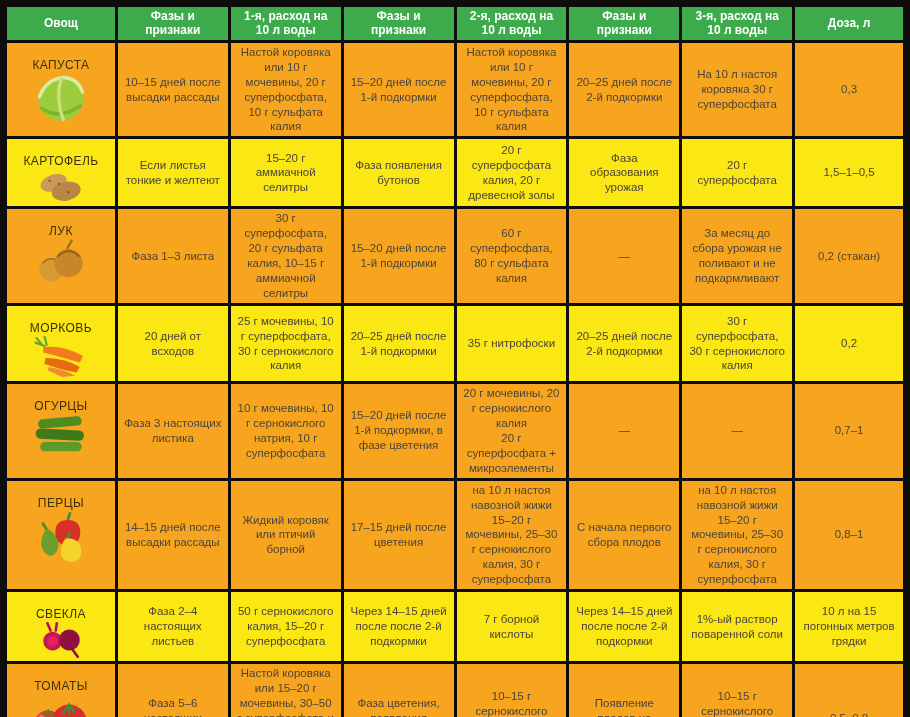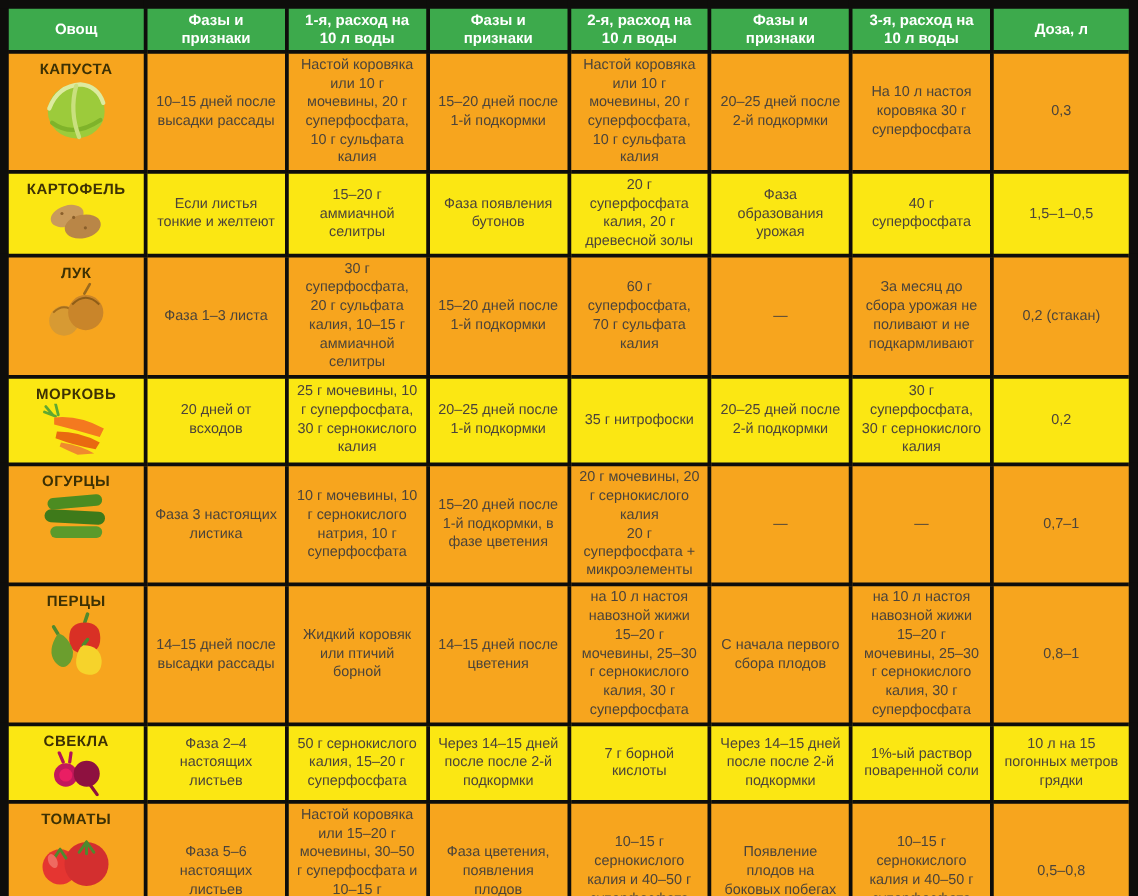--- a/index.html
+++ b/index.html
@@ -11,21 +11,21 @@
   body{width:910px;height:717px;font-family:"Liberation Sans","DejaVu Sans",sans-serif;}
   table{width:910px;height:717px;border-collapse:collapse;table-layout:fixed;
         border:7px solid var(--border);}
   col{width:12.5%;}
   th,td{border:3px solid var(--border);padding:2px 6px;text-align:center;vertical-align:middle;}
   th{background:var(--green);color:var(--header-text);font-size:12px;font-weight:700;line-height:1.2;}
   .tone-orange td{background:var(--orange);}
   .tone-yellow td{background:var(--yellow);}
   .cell{font-size:11.5px;font-weight:400;color:var(--cell-text);line-height:1.3;white-space:pre-line;}
   .veg-cell{padding:3px 2px;vertical-align:top;}
-  .veg-name{font-size:12px;font-weight:700;color:var(--veg-text);letter-spacing:.4px;margin-top:2px;}
+  .veg-name{font-size:12px;font-weight:400;color:var(--veg-text);letter-spacing:.4px;margin-top:12px;}
   .veg-img{display:flex;justify-content:center;align-items:center;margin-top:1px;}
   .veg-img svg{display:block;}
 </style>
 </head>
 <body>
 
 <table>
   <colgroup>
       <col>
       <col>
@@ -82,41 +82,41 @@
               <circle cx="22" cy="14" r="1.2" fill="#8a5f2b"></circle>
               <circle cx="31" cy="22" r="1.2" fill="#8a5f2b"></circle>
           </svg>
         </div>
       </td>
       <td class="cell">Если листья тонкие и желтеют</td>
       <td class="cell">15–20 г аммиачной селитры</td>
       <td class="cell">Фаза появления бутонов</td>
       <td class="cell">20 г суперфосфата калия, 20 г древесной золы</td>
       <td class="cell">Фаза образования урожая</td>
-      <td class="cell">40 г суперфосфата</td>
+      <td class="cell">20 г суперфосфата</td>
       <td class="cell">1,5–1–0,5</td>
     </tr>
 
     <tr class="tone-orange" style="height:79px">
       <td class="veg-cell">
         <div class="veg-name">ЛУК</div>
         <div class="veg-img">
           <svg width="52" height="46" viewBox="0 0 48 42">
             <path d="M30 8 l4 -7" stroke="#9a6a1e" stroke-width="2" stroke-linecap="round"></path>
             <circle cx="15" cy="28" r="11" fill="#d79a33"></circle>
             <path d="M7 22 q8 -8 16 0" fill="none" stroke="#a36d1d" stroke-width="1.5"></path>
             <circle cx="31" cy="22" r="13" fill="#c9852a"></circle>
             <path d="M21 16 q10 -10 20 0" fill="none" stroke="#8f5d17" stroke-width="1.5"></path>
           </svg>
         </div>
       </td>
       <td class="cell">Фаза 1–3 листа</td>
       <td class="cell">30 г суперфосфата, 20 г сульфата калия, 10–15 г аммиачной селитры</td>
       <td class="cell">15–20 дней после 1-й подкормки</td>
-      <td class="cell">60 г суперфосфата, 70 г сульфата калия</td>
+      <td class="cell">60 г суперфосфата, 80 г сульфата калия</td>
       <td class="cell">—</td>
       <td class="cell">За месяц до сбора урожая не поливают и не подкармливают</td>
       <td class="cell">0,2 (стакан)</td>
     </tr>
 
     <tr class="tone-yellow" style="height:70px">
       <td class="veg-cell">
         <div class="veg-name">МОРКОВЬ</div>
         <div class="veg-img">
           <svg width="56" height="42" viewBox="0 0 50 38">
@@ -166,21 +166,21 @@
             <path d="M31 8 q-11 0 -11 11 q0 11 11 11 q11 0 11 -11 q0 -11 -11 -11z" fill="#d93025"></path>
             <path d="M12 16 l-3 -5" stroke="#4e8a2e" stroke-width="2.5" stroke-linecap="round"></path>
             <path d="M12 16 q-8 12 -2 20 q6 7 11 0 q4 -7 -1 -14 q-4 -6 -8 -6z" fill="#6b9e2e"></path>
             <path d="M30 24 l3 -4" stroke="#4e8a2e" stroke-width="2.5" stroke-linecap="round"></path>
             <path d="M30 24 q12 0 13 11 q0 10 -9 10 q-10 -1 -9 -11 q1 -8 5 -10z" fill="#f6d32b"></path>
           </svg>
         </div>
       </td>
       <td class="cell">14–15 дней после высадки рассады</td>
       <td class="cell">Жидкий коровяк или птичий борной</td>
-      <td class="cell">14–15 дней после цветения</td>
+      <td class="cell">17–15 дней после цветения</td>
       <td class="cell">на 10 л настоя навозной жижи 15–20 г мочевины, 25–30 г сернокислого калия, 30 г суперфосфата</td>
       <td class="cell">С начала первого сбора плодов</td>
       <td class="cell">на 10 л настоя навозной жижи 15–20 г мочевины, 25–30 г сернокислого калия, 30 г суперфосфата</td>
       <td class="cell">0,8–1</td>
     </tr>
 
     <tr class="tone-yellow" style="height:56px">
       <td class="veg-cell">
         <div class="veg-name">СВЕКЛА</div>
         <div class="veg-img">

